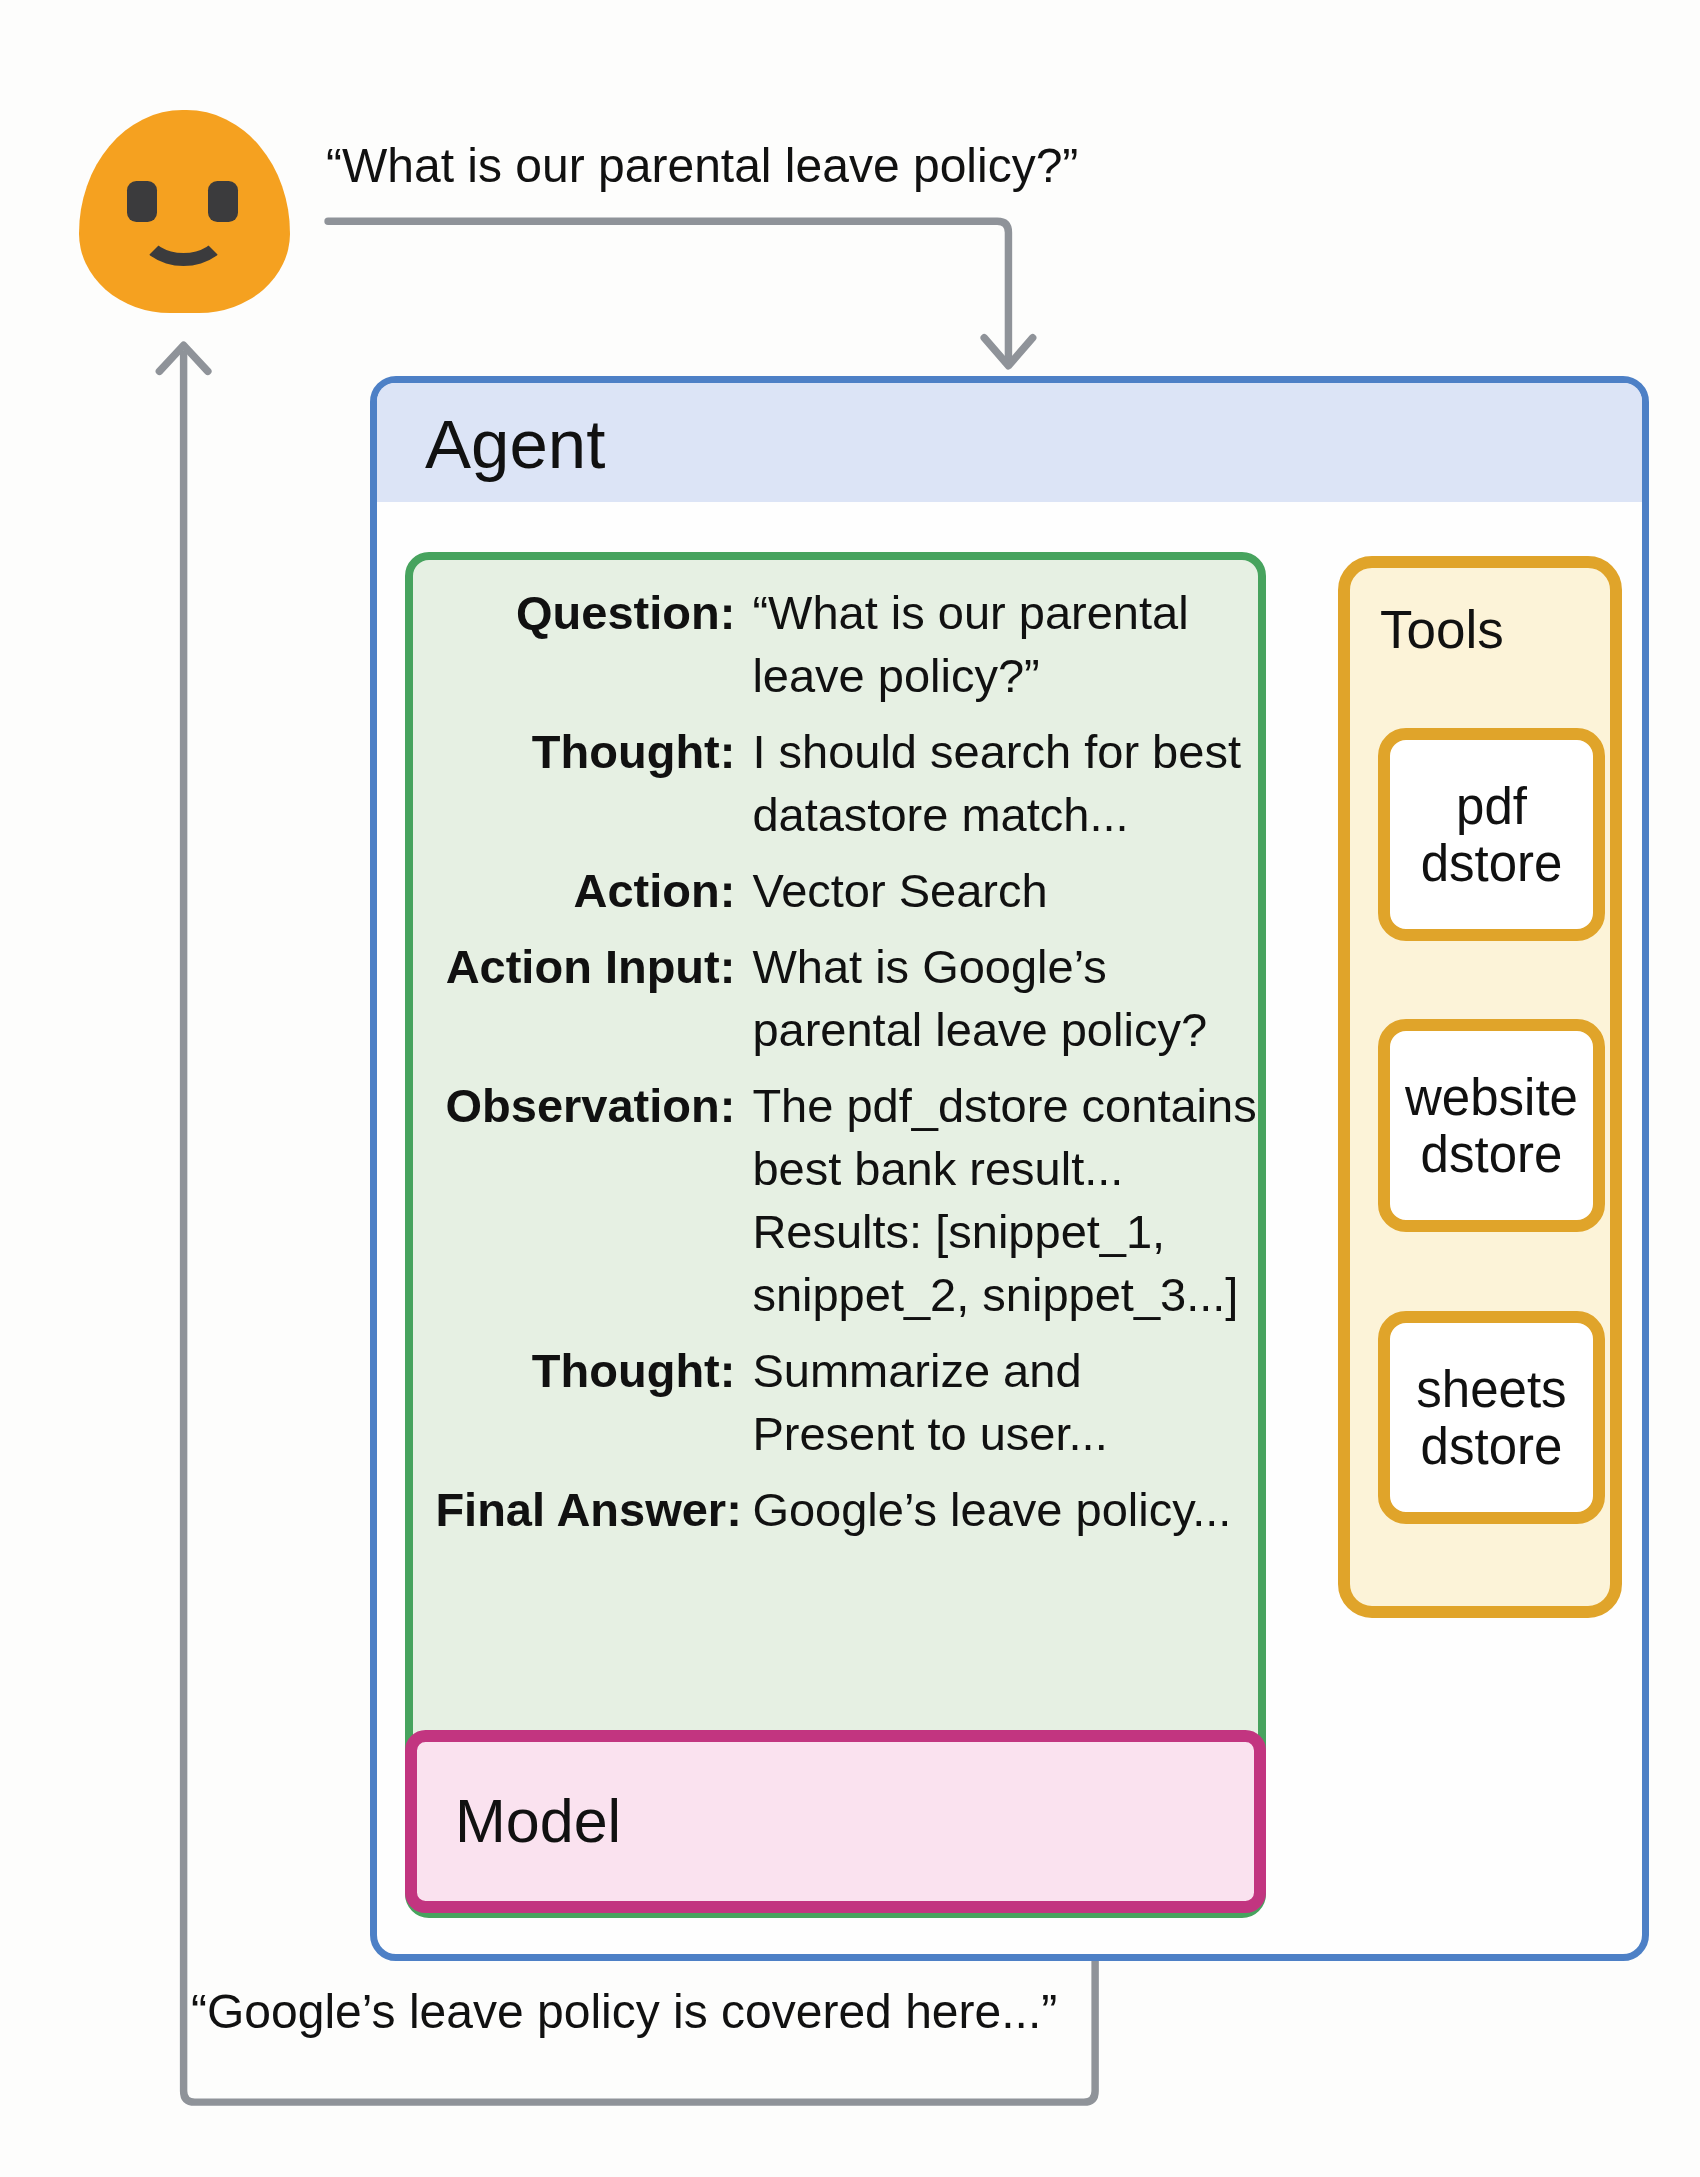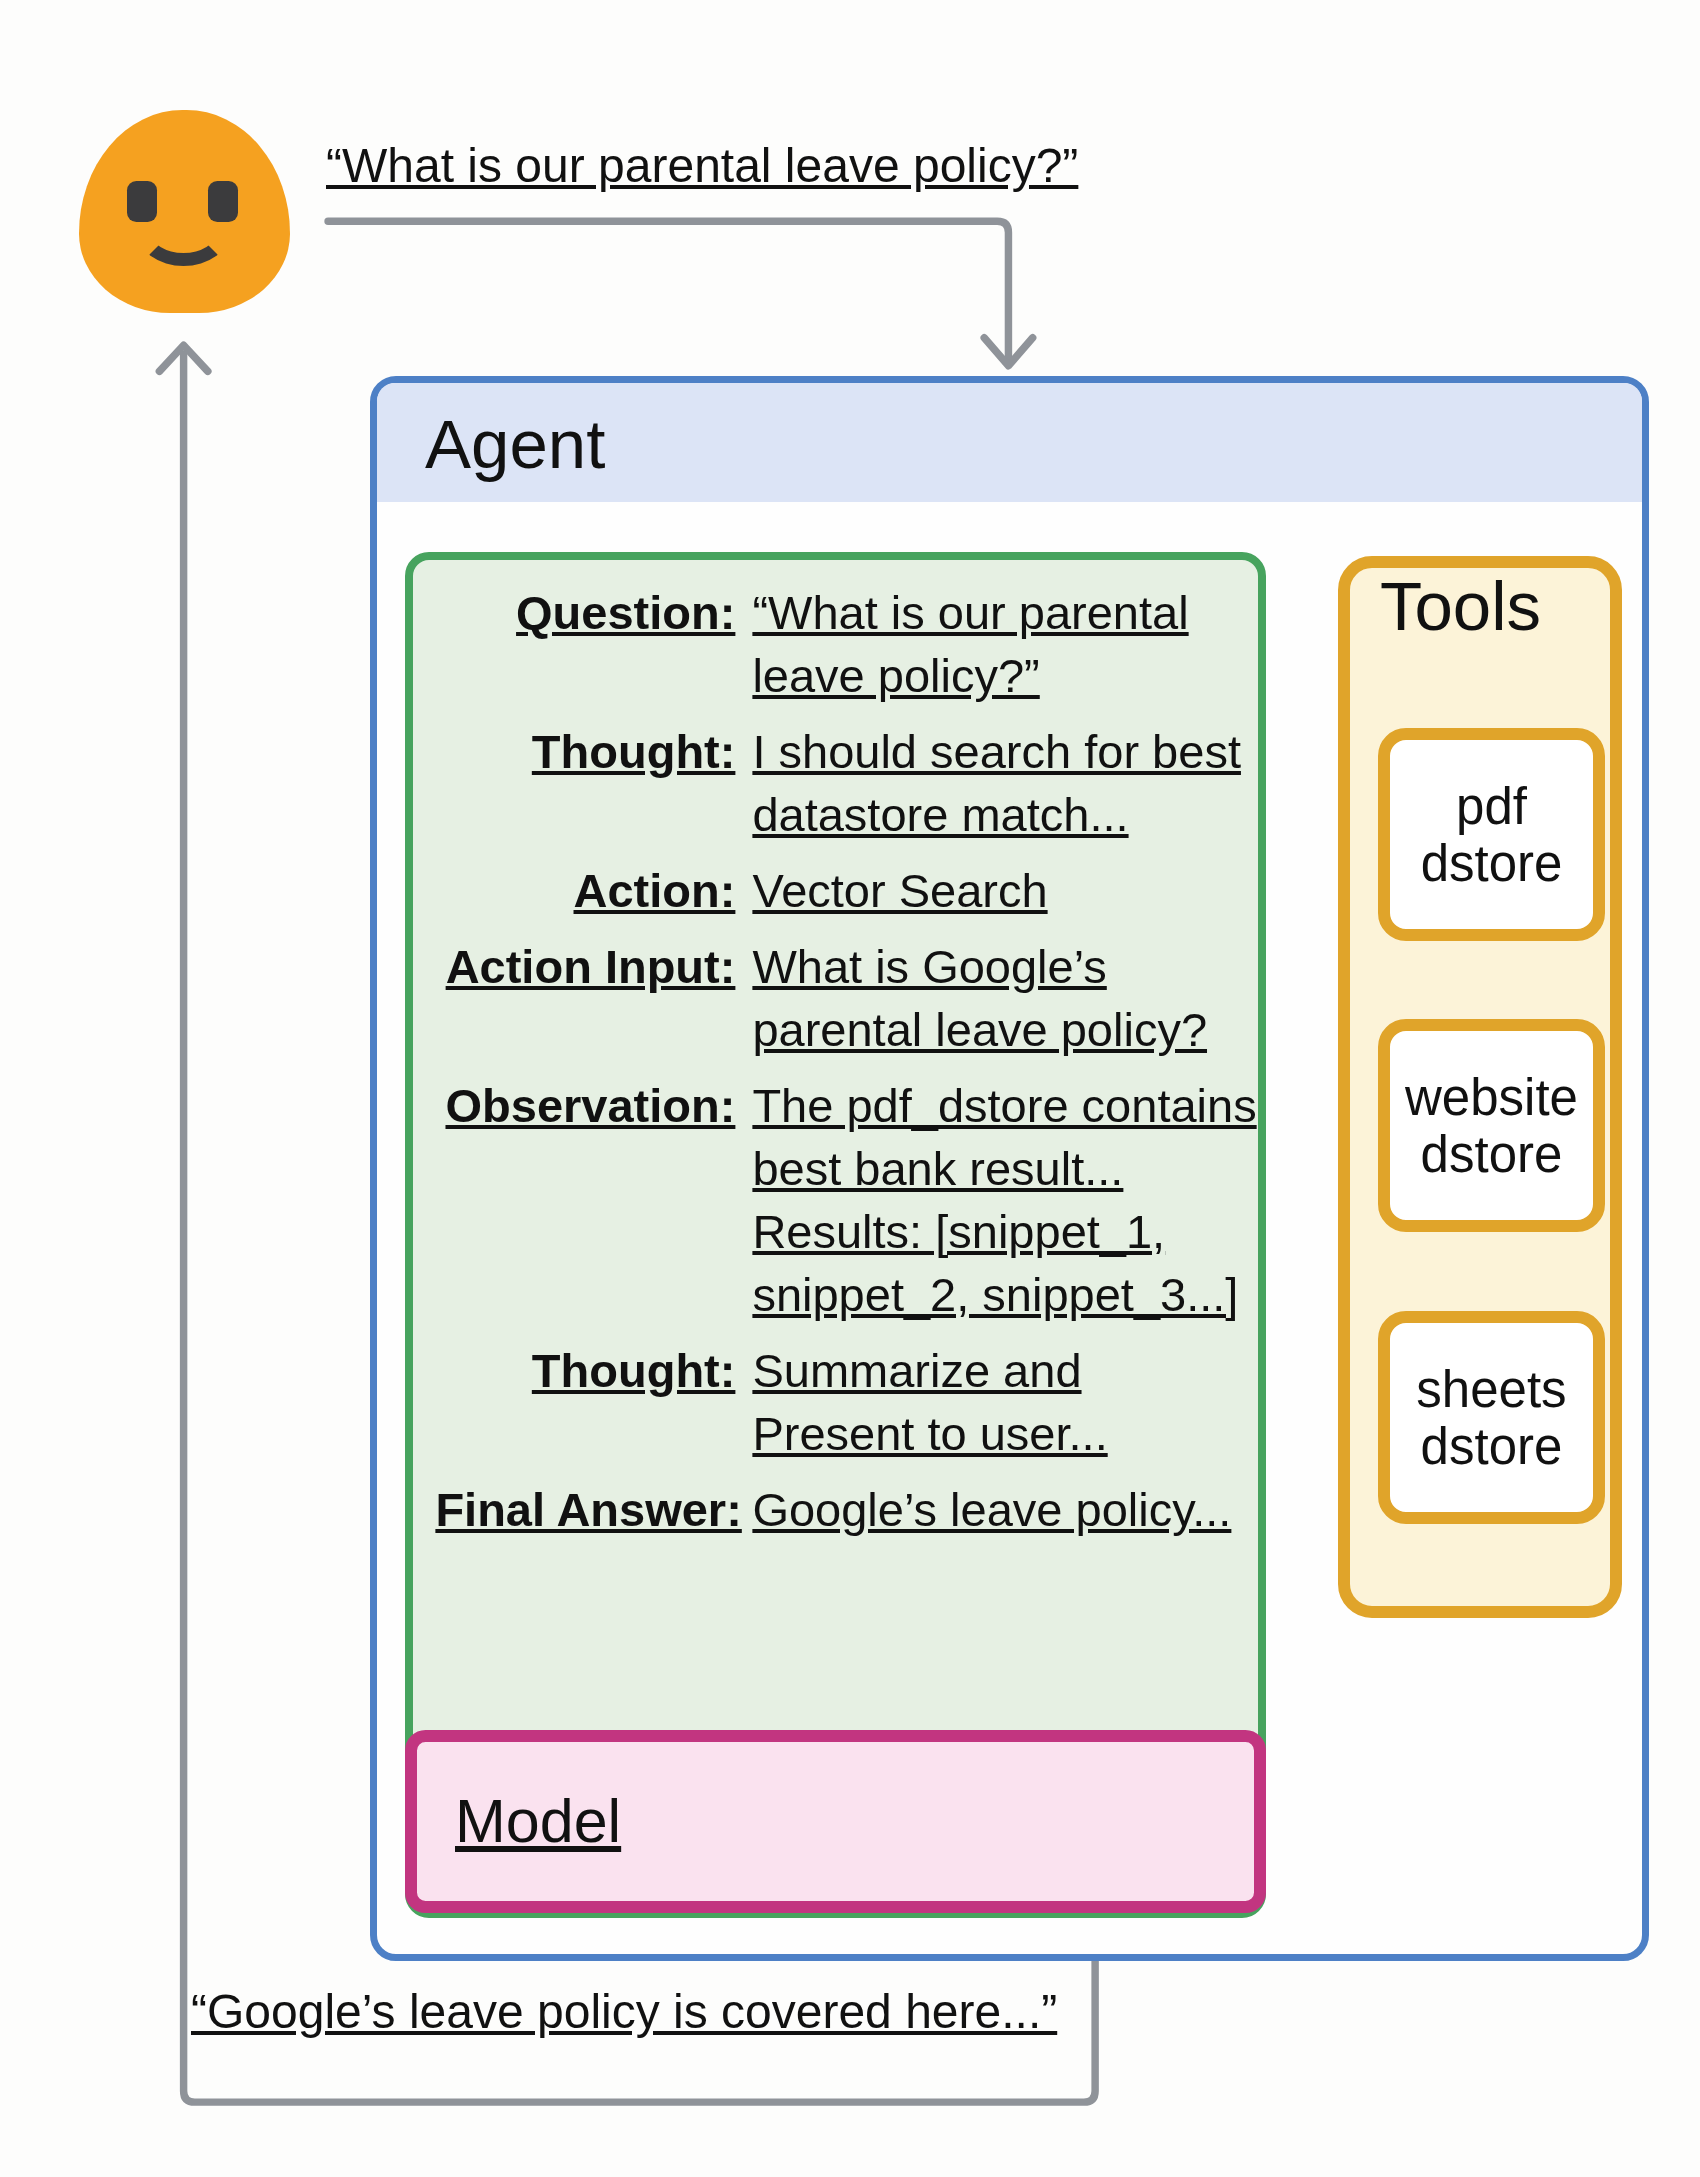--- a/index.html
+++ b/index.html
@@ -8,21 +8,21 @@
     --scratchpad-border:#47a35e; --tools-bg:#fcf3d8; --tools-border:#e0a42a;
     --tool-item-bg:#ffffff; --model-bg:#fae2ef; --model-border:#c23580;
     --text:#111111; --emoji-face:#f5a120; --emoji-features:#3b3b3d;
   }
   *{margin:0;padding:0;box-sizing:border-box;}
   html,body{width:1700px;height:2178px;}
   body{
     position:relative; background:var(--page-bg); color:var(--text);
     font-family:"Liberation Sans","DejaVu Sans",sans-serif; overflow:hidden;
   }
-  .abs{position:absolute;text-decoration:underline;}
+  .abs{position:absolute;}
 
   
   #connector-layer{position:absolute;left:0;top:0;width:1700px;height:2178px;z-index:1;}
   #connector-layer path{stroke:var(--connector);stroke-width:8;fill:none;stroke-linecap:round;stroke-linejoin:round;}
 
   
   .emoji{left:79px;top:110px;width:211px;height:203px;background:var(--emoji-face);
     border-radius:50% 50% 44% 44% / 62% 62% 40% 40%;z-index:2;}
   .emoji .eye{position:absolute;width:30px;height:41px;background:var(--emoji-features);border-radius:9.3px;top:71px;}
   .emoji .eye.left{left:48px;} .emoji .eye.right{left:129px;}
@@ -46,21 +46,21 @@
     border:8.4px solid var(--scratchpad-border);border-radius:24px;z-index:3;
     padding:20.5px 9.3px 0 22.4px;}
   .trace{display:grid;grid-template-columns:300px auto;column-gap:17px;row-gap:13px;
     font-size:47px;line-height:63px;}
   .trace .lbl{font-weight:bold;text-align:right;white-space:pre;}
   .trace .val{white-space:pre;}
 
   
   .tools-box{left:1338px;top:556px;width:284px;height:1062px;background:var(--tools-bg);
     border:12px solid var(--tools-border);border-radius:34px;z-index:3;}
-  .tools-title{position:absolute;left:30px;top:1px;font-size:69px;line-height:75px;}
+  .tools-title{position:absolute;left:30px;top:24px;font-size:53px;line-height:75px;}
   .tool-item{position:absolute;left:28px;width:227px;height:213px;background:var(--tool-item-bg);
     border:12px solid var(--tools-border);border-radius:28px;
     display:flex;align-items:center;justify-content:center;text-align:center;
     font-size:51px;line-height:57px;white-space:pre;}
   .tool-item.t0{top:160px;} .tool-item.t1{top:451px;} .tool-item.t2{top:743px;}
 
   
   .model-box{left:405px;top:1730px;width:861px;height:183px;background:var(--model-bg);
     border:12px solid var(--model-border);border-radius:20.5px;z-index:3;
     display:flex;align-items:center;}

